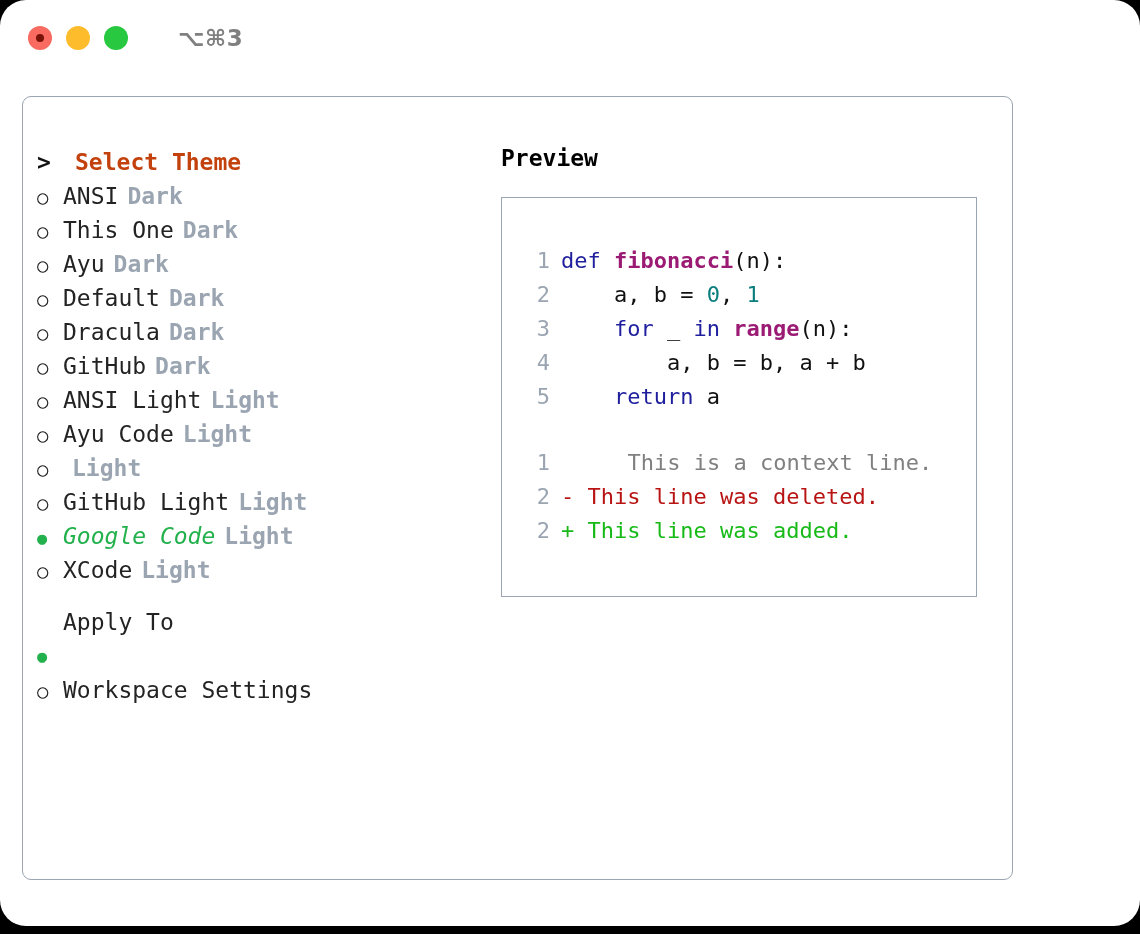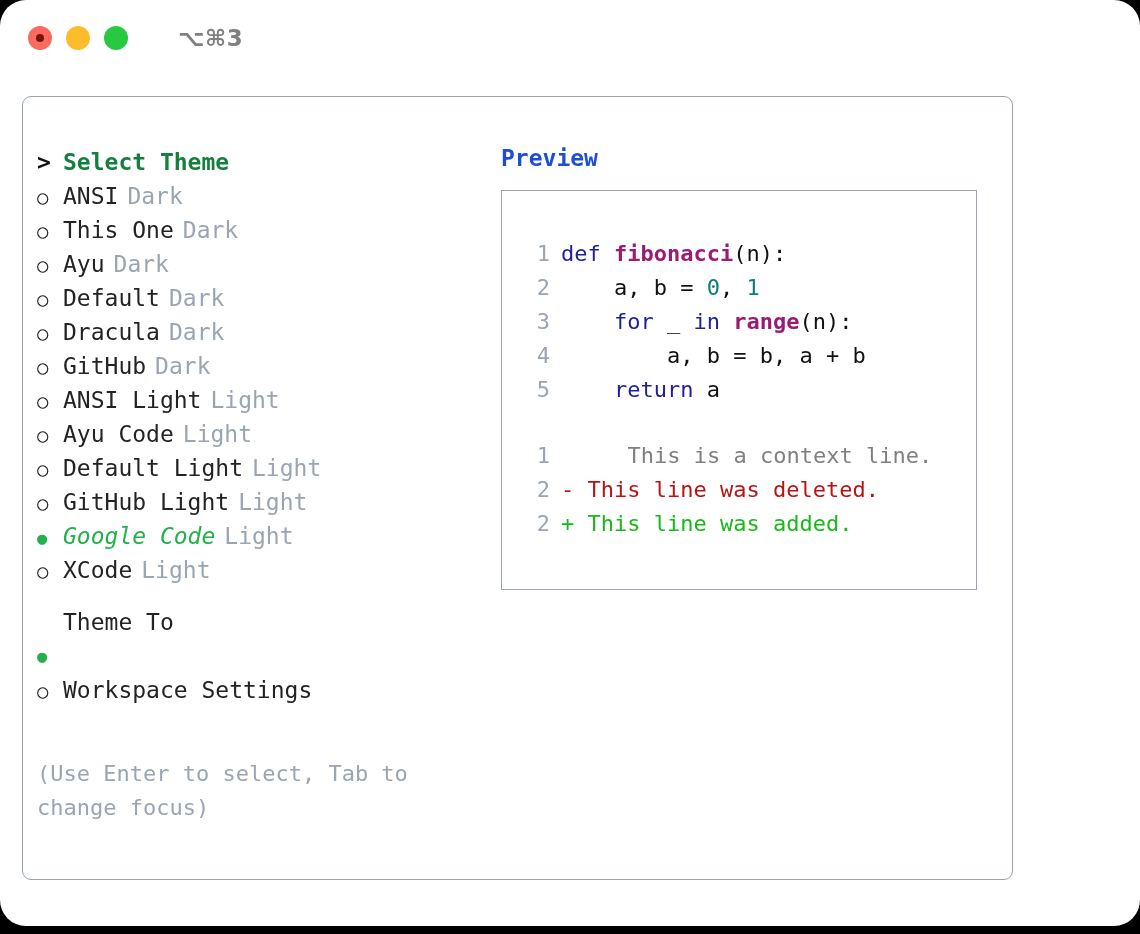--- a/index.html
+++ b/index.html
@@ -108,23 +108,23 @@
     width: 26px;
     flex: none;
     color: #1a1a1a;
     font-size: 19px;
   }
   .marker.filled { color: #22b14c; font-size: 17px; }
   .marker.caret  { color: #111111; font-weight: 700; font-size: 23px; }
   .marker.blank  { color: transparent; }
 
   .label        { color: #232323; }
-  .label.head   { color: #15803d; font-weight: 700; }
+  .label.head   { color: #c2410c; font-weight: 700; margin-left: 12px; }
   .label.sel    { color: #22b14c; font-style: italic; }
-  .suffix       { color: #9aa5b1; margin-left: 9px; }
+  .suffix       { color: #9aa5b1; margin-left: 9px; font-weight: bold; }
 
   .group-gap { height: 18px; }
 
   .hint {
     position: absolute;
     left: 14px;
     top: 660px;
     width: 420px;
     font-size: 22px;
     line-height: 34px;
@@ -136,22 +136,22 @@
   .right-col {
     position: absolute;
     left: 478px;
     top: 48px;
     width: 490px;
   }
 
   .preview-title {
     font-size: 23px;
     font-weight: 700;
-    color: #1d4ed8;
-    margin-bottom: 19px;
+    color: #000000;
+    margin-bottom: 26px;
   }
 
   .preview-box {
     width: 476px;
     height: 400px;
     border: 1.5px solid #9aa5b1;
     box-sizing: border-box;
     background: #ffffff;
     padding: 46px 0 0 0;
   }
@@ -250,21 +250,20 @@
         </div>
 
         <div class="row">
           <span class="marker">○</span>
           <span class="label">Ayu Code</span>
           <span class="suffix">Light</span>
         </div>
 
         <div class="row">
           <span class="marker">○</span>
-          <span class="label">Default Light</span>
           <span class="suffix">Light</span>
         </div>
 
         <div class="row">
           <span class="marker">○</span>
           <span class="label">GitHub Light</span>
           <span class="suffix">Light</span>
         </div>
 
         <div class="row">
@@ -276,34 +275,33 @@
         <div class="row">
           <span class="marker">○</span>
           <span class="label">XCode</span>
           <span class="suffix">Light</span>
         </div>
 
         <div class="group-gap"></div>
 
         <div class="row">
           <span class="marker blank">○</span>
-          <span class="label">Theme To</span>
+          <span class="label">Apply To</span>
         </div>
 
         <div class="row">
           <span class="marker filled">●</span>
         </div>
 
         <div class="row">
           <span class="marker">○</span>
           <span class="label">Workspace Settings</span>
         </div>
       </div>
 
-      <div class="hint">(Use Enter to select, Tab to change focus)</div>
 
       <div class="right-col">
         <div class="preview-title">Preview</div>
 
         <div class="preview-box">
 
           <div class="code-line">
             <span class="lineno">1</span>
             <span class="tok-kw">def </span>
             <span class="tok-fn">fibonacci</span>

